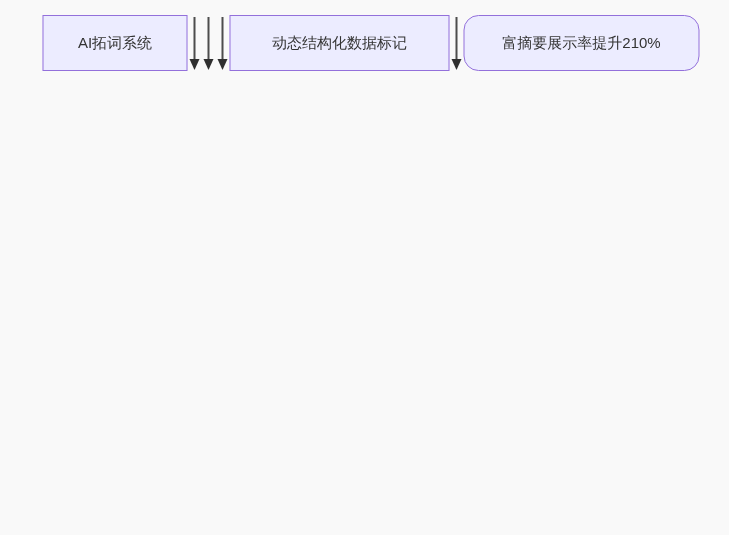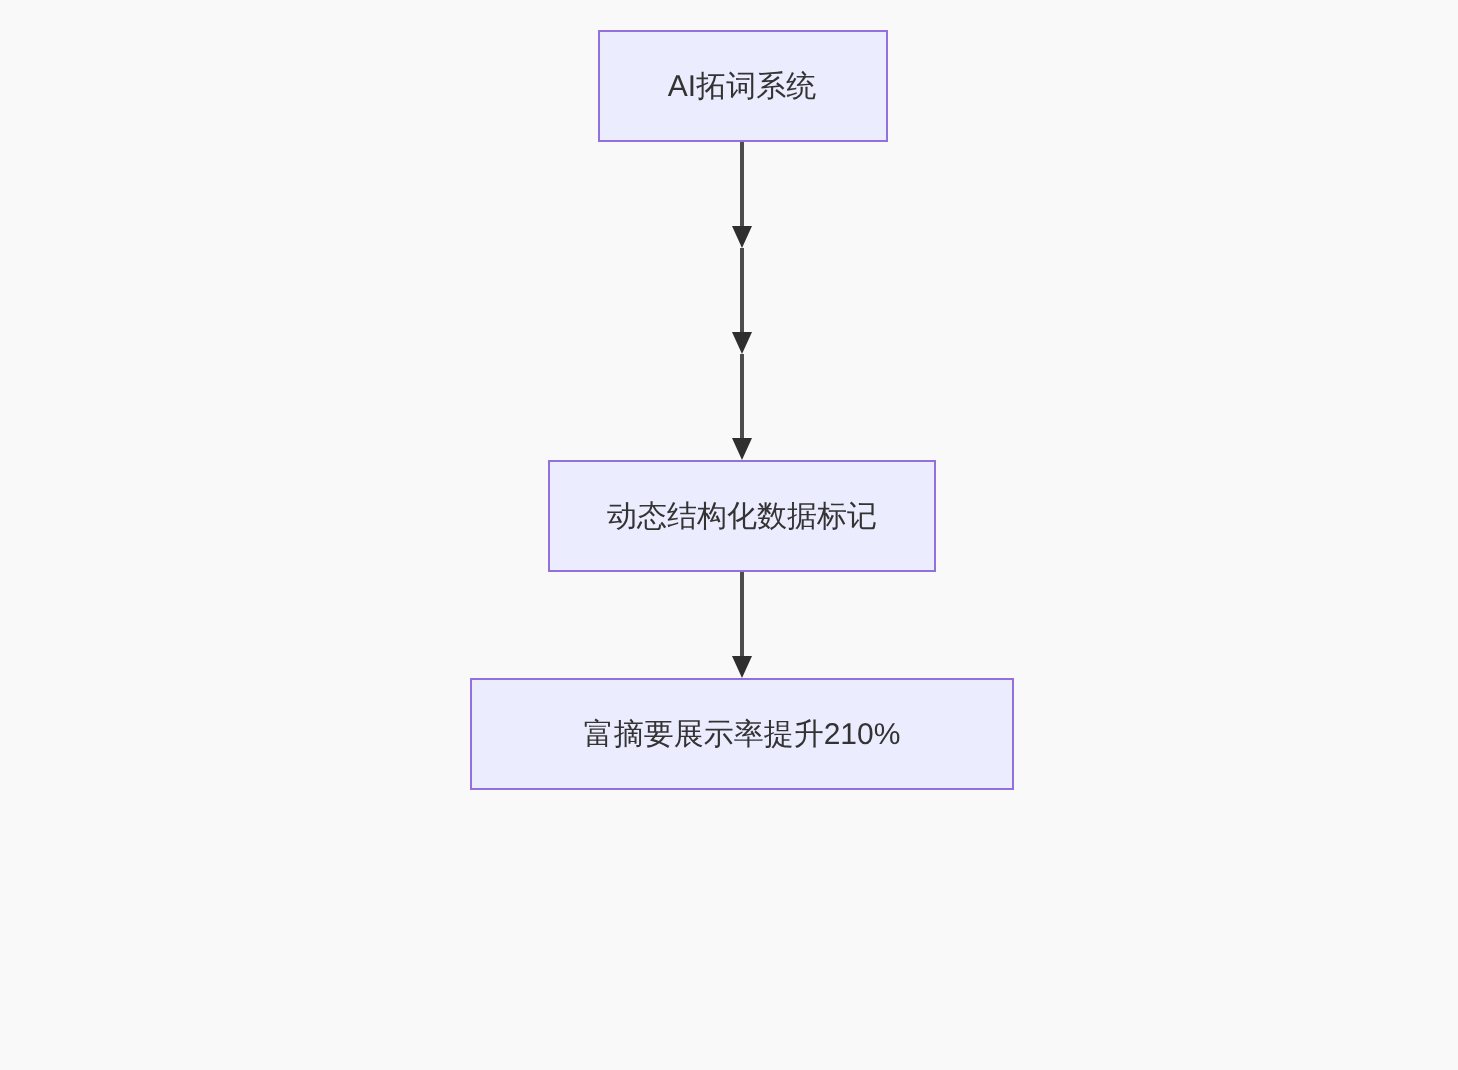--- a/index.html
+++ b/index.html
@@ -13,21 +13,21 @@
     font-family: "Liberation Sans", "DejaVu Sans", sans-serif;
     overflow: hidden;
     position: relative;
   }
   .flowchart {
     position: absolute;
     left: 371px;
     top: 15px;
     transform: translateX(-50%);
     display: flex;
-    flex-direction: column;
+    flex-direction: row;
     align-items: center;
   }
   .node {
     box-sizing: border-box;
     height: 56px;
     background: #ECECFF;
     border: 1px solid #9370DB;
     color: #333333;
     font-size: 15px;
     display: flex;
@@ -58,22 +58,22 @@
     <line x1="7" y1="0" x2="7" y2="43" stroke="#4d4d4d" stroke-width="2"></line>
     <polygon points="2,42 12,42 7,53" fill="#2f2f2f"></polygon>
   </svg>
 
 
   <svg class="connector" width="14" height="53" viewBox="0 0 14 53">
     <line x1="7" y1="0" x2="7" y2="43" stroke="#4d4d4d" stroke-width="2"></line>
     <polygon points="2,42 12,42 7,53" fill="#2f2f2f"></polygon>
   </svg>
 
-  <div class="node" style="width:194px;">动态结构化数据标记</div>
+  <div class="node" style="width:220px;">动态结构化数据标记</div>
 
   <svg class="connector" width="14" height="53" viewBox="0 0 14 53">
     <line x1="7" y1="0" x2="7" y2="43" stroke="#4d4d4d" stroke-width="2"></line>
     <polygon points="2,42 12,42 7,53" fill="#2f2f2f"></polygon>
   </svg>
 
-  <div class="node" style="width:272px;">富摘要展示率提升210%</div>
+  <div class="node" style="width:236px;border-radius:15px;">富摘要展示率提升210%</div>
 
 </div>
 
 </body></html>

